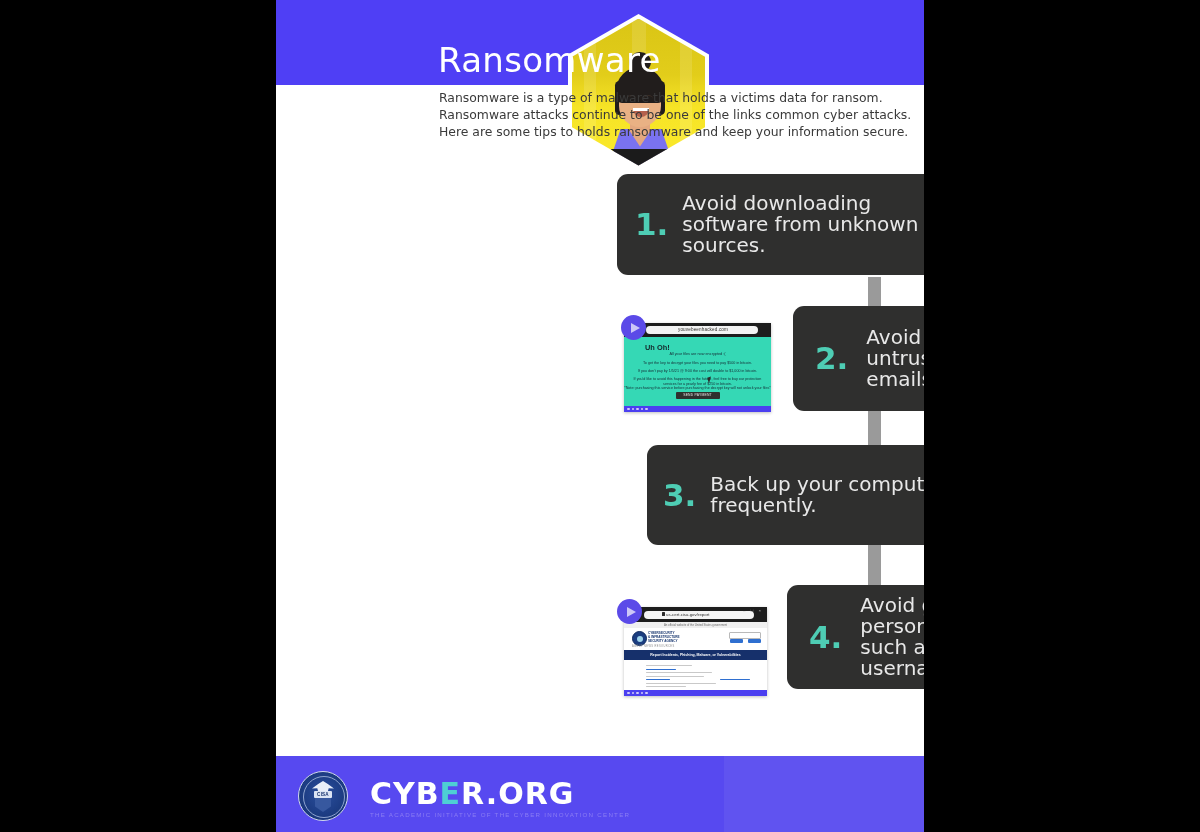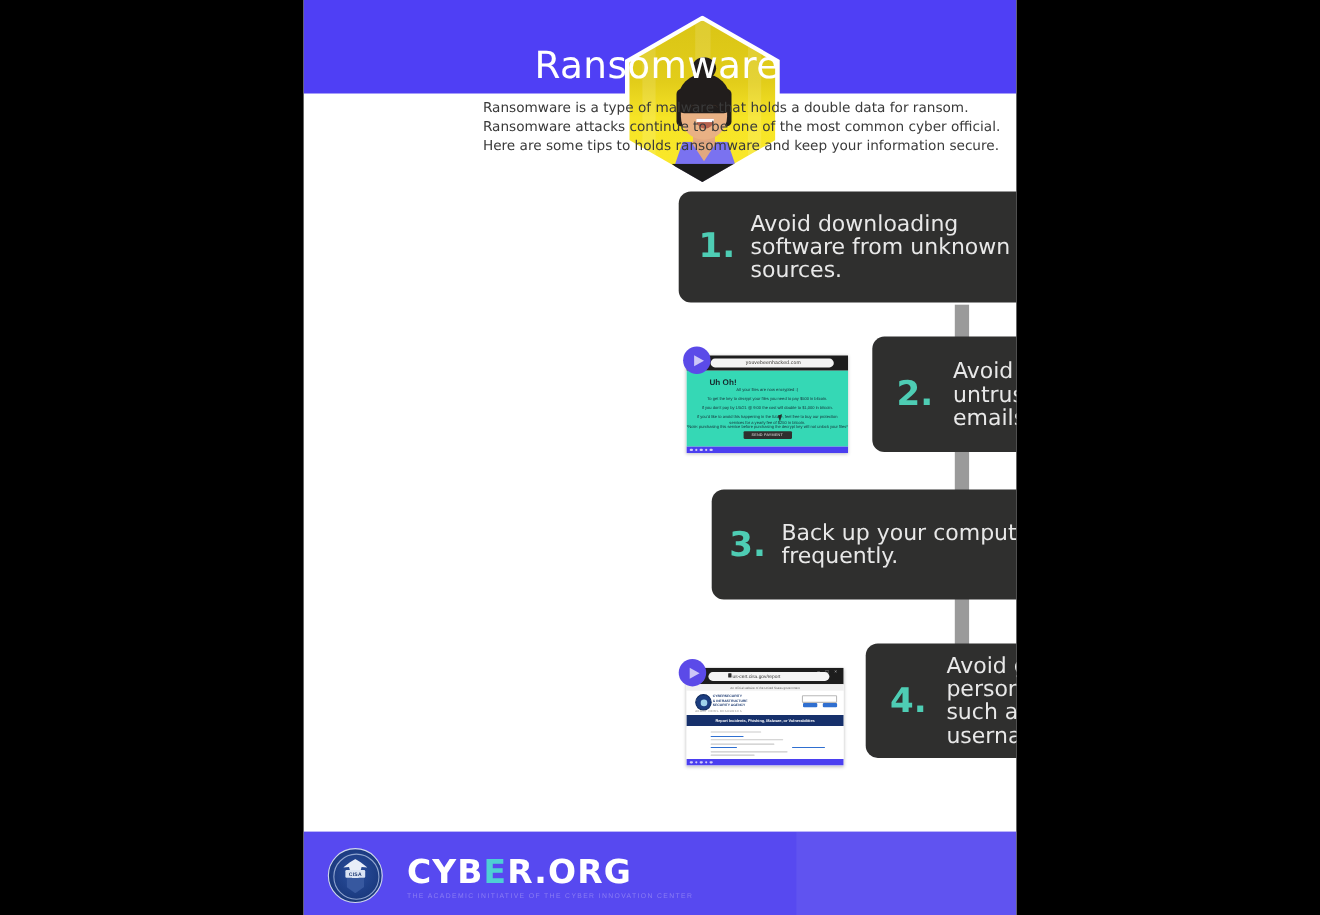--- a/index.html
+++ b/index.html
@@ -14,21 +14,20 @@
 
   
   .header{
     position:absolute;left:0;top:0;width:648px;height:85px;
     background:#4f3ff5;
   }
   .title{
     position:absolute;left:162px;top:40px;
     font-size:34px;color:#ffffff;font-weight:400;letter-spacing:.3px;
     font-family:"DejaVu Sans", sans-serif;
-    margin-left:48px;
   }
   .intro{
     position:absolute;left:163px;top:89px;width:460px;
     font-size:12.4px;line-height:17.2px;color:#3a3a3a;
     font-family:"DejaVu Sans", sans-serif;
   }
   .intro div{white-space:nowrap;}
 
   
   .hexwrap{position:absolute;left:292px;top:14px;width:141px;height:156px;}
@@ -189,22 +188,22 @@
       <div class="av-eye r"></div>
       <div class="av-mouth"></div>
       <div class="av-tooth"></div>
       <div class="av-foot"></div>
     </div>
   </div>
 
   <div class="title">Ransomware</div>
 
   <div class="intro">
-    <div>Ransomware is a type of malware that holds a double data for ransom.</div>
-    <div>Ransomware attacks continue to be one of the most common cyber official.</div>
+    <div>Ransomware is a type of malware that holds a victims data for ransom.</div>
+    <div>Ransomware attacks continue to be one of the links common cyber attacks.</div>
     <div>Here are some tips to holds ransomware and keep your information secure.</div>
   </div>
 
   <div class="badge">
     
     
   </div>
 
   <div class="connector"></div>
 

